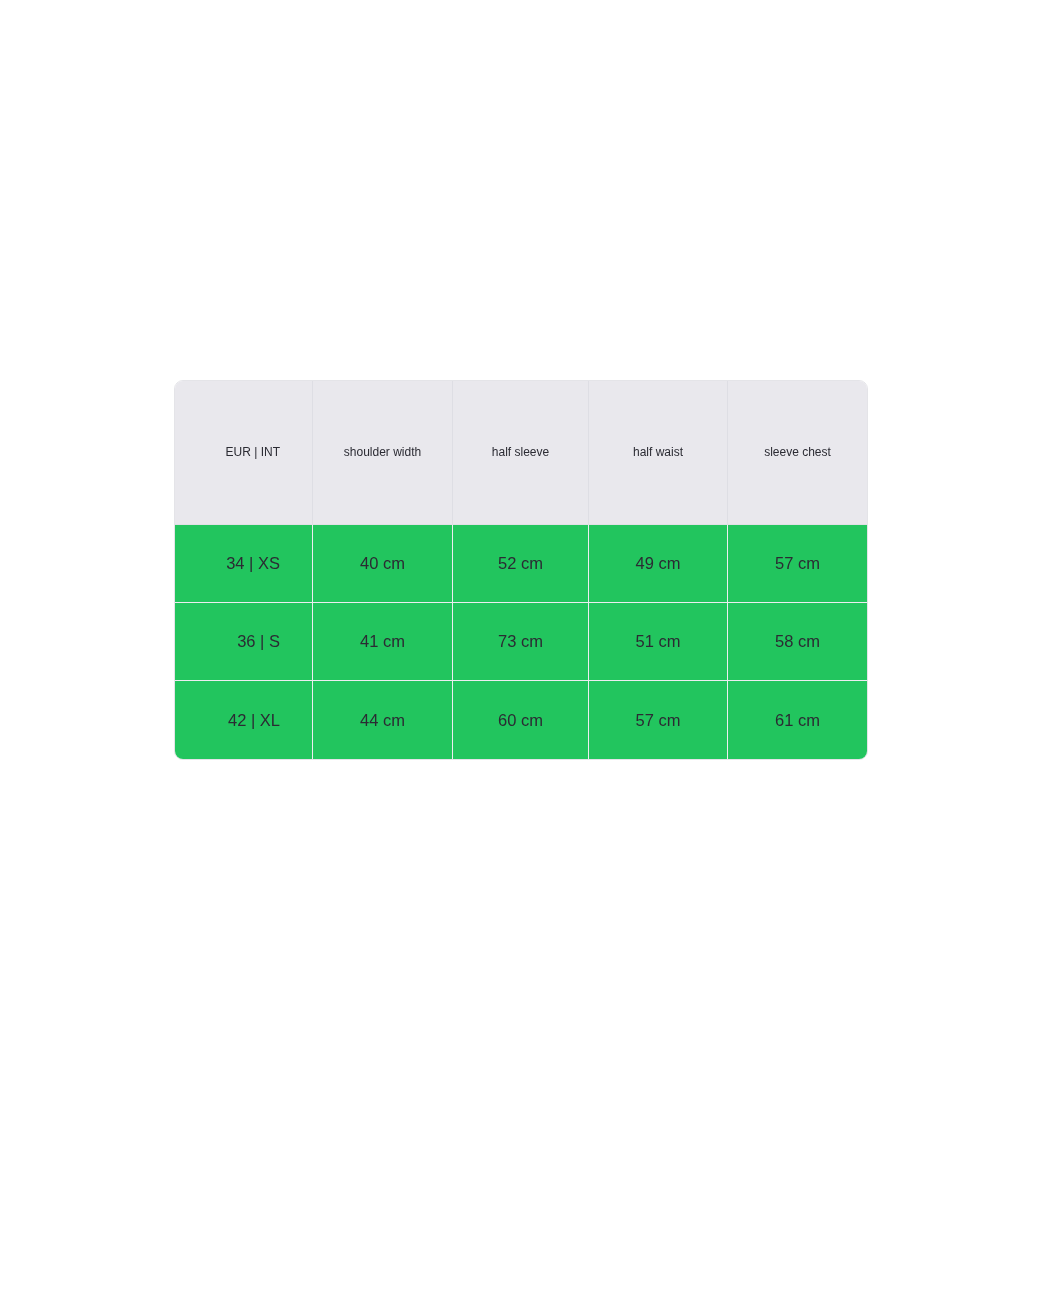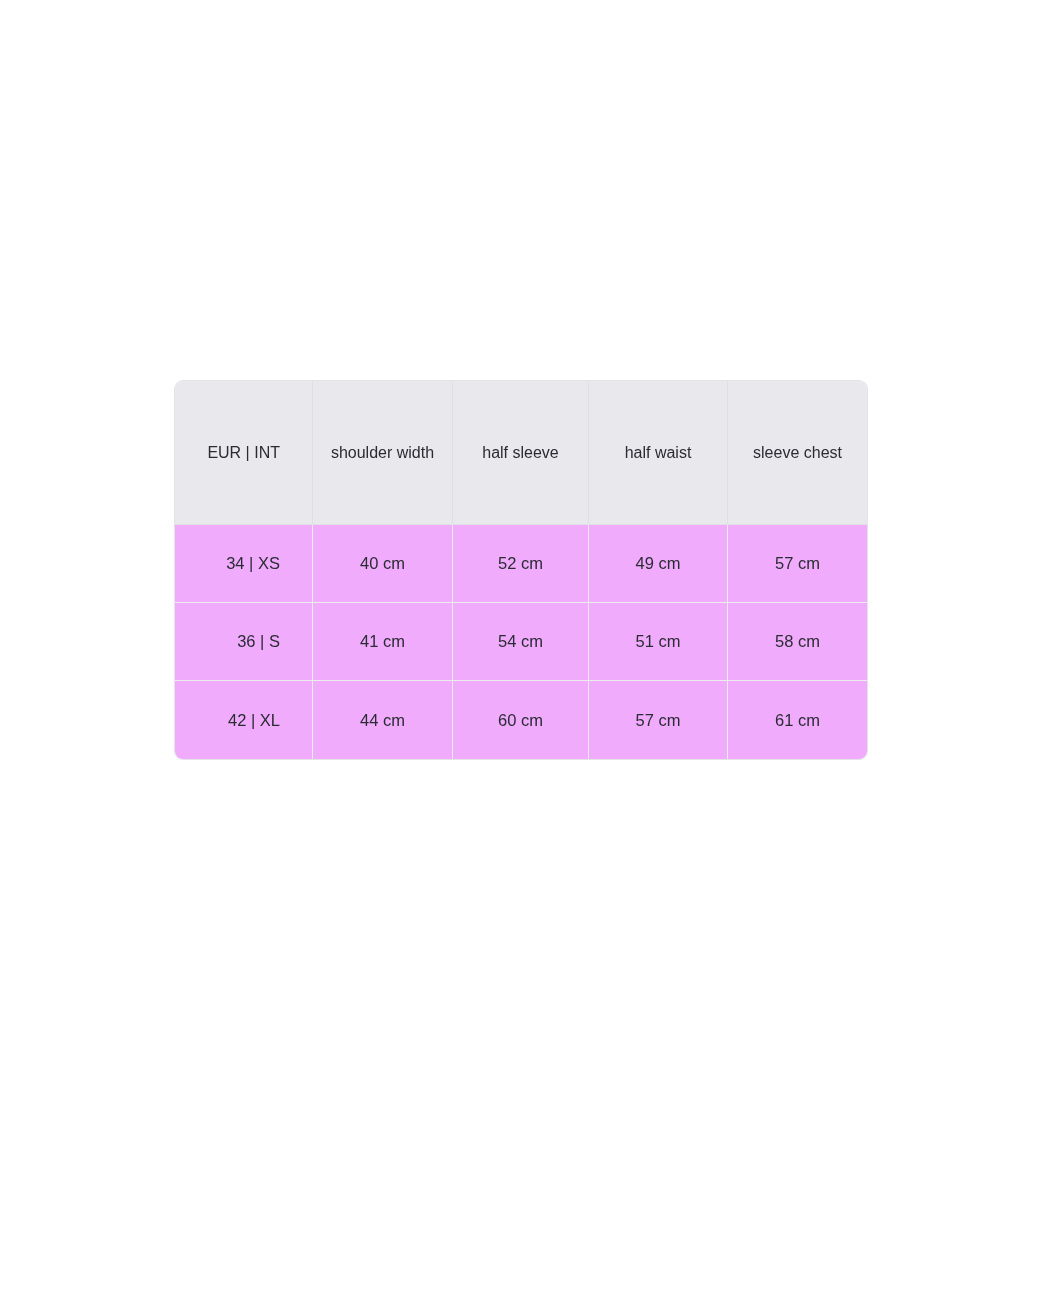--- a/index.html
+++ b/index.html
@@ -31,40 +31,40 @@
     background: #ffffff;
     border: 1px solid #e4e4e8;
     border-radius: 9px;
     overflow: hidden;
     table-layout: fixed;
   }
 
   table.size-table thead th {
     background: #e9e8ed;
     color: #2b2b33;
-    font-size: 16px;
+    font-size: 12px;
     font-weight: 400;
     line-height: 1.62;
     height: 144px;
     vertical-align: middle;
     text-align: center;
     padding: 8px 10px;
     border-right: 1px solid #dedee4;
     border-bottom: 1px solid #e1e0e6;
   }
   table.size-table thead th:last-child {
     border-right: none;
   }
   table.size-table thead th.col-size {
     text-align: right;
     padding-right: 32px;
   }
 
   table.size-table tbody td {
-    background: #f0abfc;
+    background: #22c55e;
     color: #2b2b33;
     font-size: 16.5px;
     font-weight: 400;
     line-height: 1.5;
     height: 78px;
     vertical-align: middle;
     text-align: center;
     padding: 6px 10px;
     border-right: 1px solid #ededf0;
     border-bottom: 1px solid #ededf0;
@@ -111,21 +111,21 @@
       <tr>
         <td class="col-size">34 | XS</td>
         <td>40 cm</td>
         <td>52 cm</td>
         <td>49 cm</td>
         <td>57 cm</td>
       </tr>
       <tr>
         <td class="col-size">36 | S</td>
         <td>41 cm</td>
-        <td>54 cm</td>
+        <td>73 cm</td>
         <td>51 cm</td>
         <td>58 cm</td>
       </tr>
       <tr>
         <td class="col-size">42 | XL</td>
         <td>44 cm</td>
         <td>60 cm</td>
         <td>57 cm</td>
         <td>61 cm</td>
       </tr>

